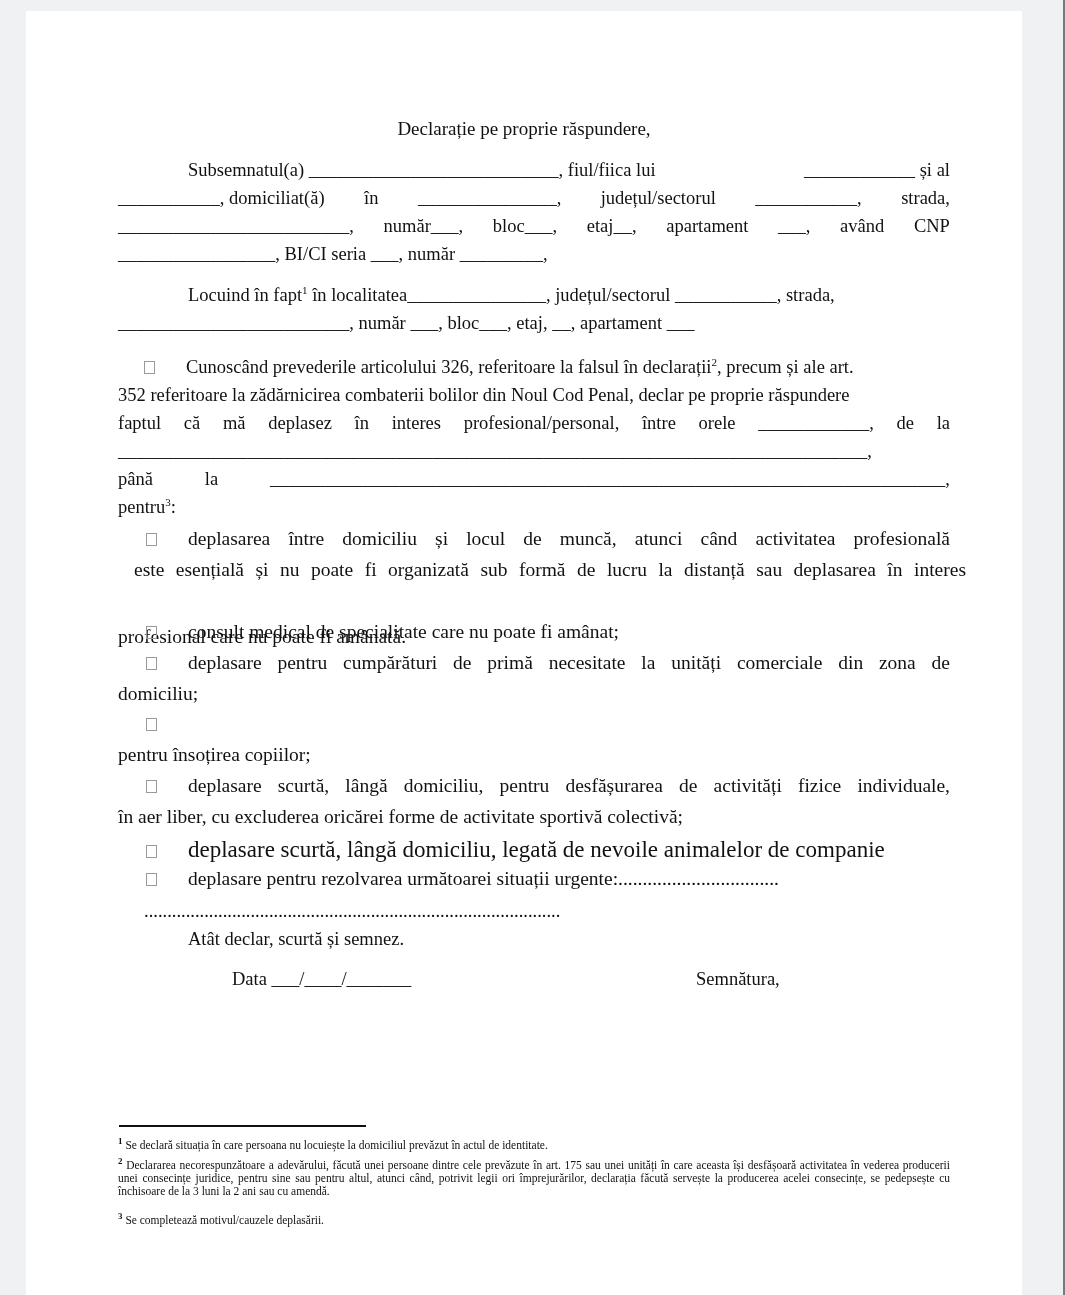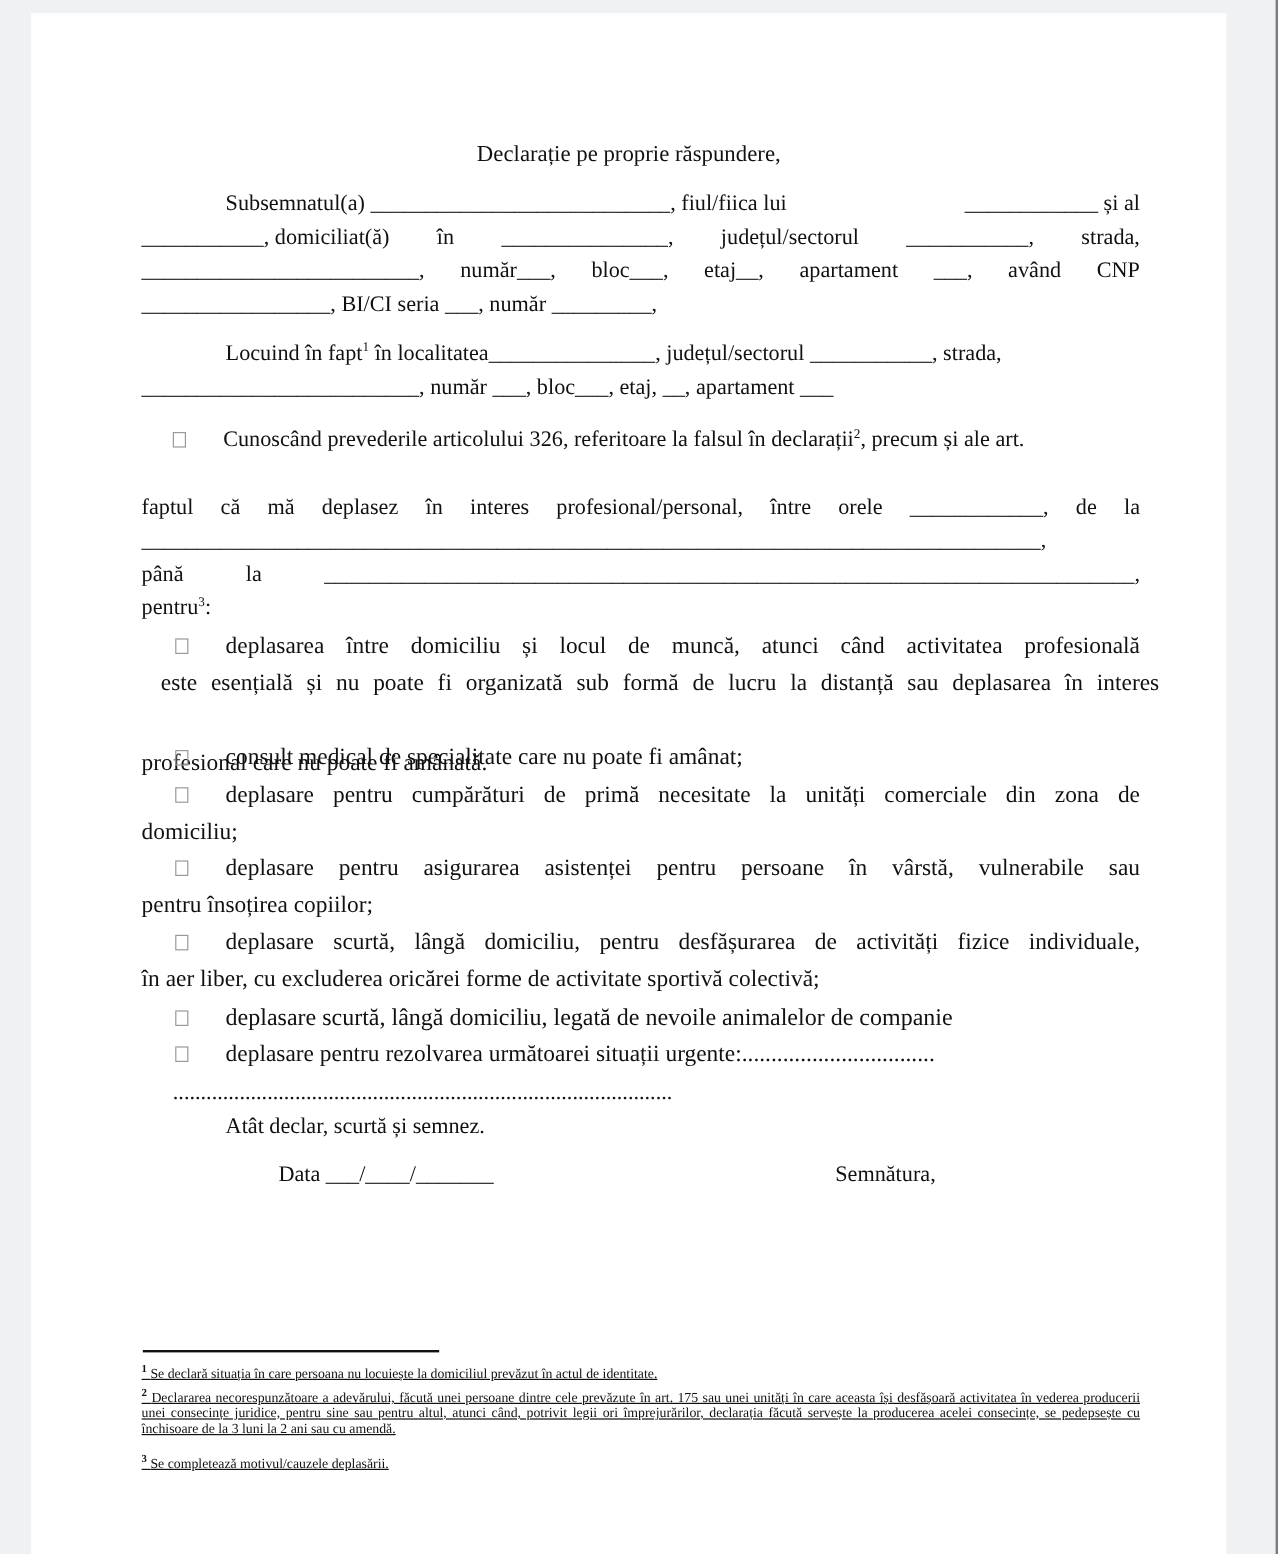--- a/index.html
+++ b/index.html
@@ -18,21 +18,21 @@
   .title { position: absolute; left: 0; width: 996px; top: 107px; text-align: center; font-size: 19px; }
   .line { position: absolute; left: 92px; width: 832px; font-size: 18.5px; white-space: nowrap; }
   .justify { display: flex; justify-content: space-between; }
   .indent { padding-left: 70px; box-sizing: border-box; }
   sup { font-size: 11px; line-height: 0; vertical-align: super; }
   .cb {
     display: inline-block; width: 11px; height: 13px; border: 1px solid #9a9a9a;
     vertical-align: -1px; margin-left: 28px; margin-right: 31px; box-sizing: border-box;
   }
   .footrule { position: absolute; left: 93px; top: 1114px; width: 247px; height: 2px; background: #111; }
-  .fn { position: absolute; left: 92px; width: 832px; font-size: 11.5px; line-height: 13px; text-decoration: underline; }
+  .fn { position: absolute; left: 92px; width: 832px; font-size: 11.5px; line-height: 13px; }
   .fn sup { font-size: 9px; font-weight: bold; }
 </style>
 </head>
 <body>
 
 <div class="edge"></div>
 
 <div class="page">
 
   <div class="title">Declarație pe proprie răspundere,</div>
@@ -62,20 +62,21 @@
     </div>
 
   <div class="line indent" style="top:274px">
     <span>Locuind în fapt</span><sup>1</sup><span> în localitatea_______________, județul/sectorul ___________, strada,</span>
   </div>
   <div class="line" style="top:302px">_________________________, număr ___, bloc___, etaj, __, apartament ___</div>
 
   <div class="line" style="top:346px">
     <span class="cb" style="margin-left:26px"></span><span>Cunoscând prevederile articolului 326, referitoare la falsul în declarații</span><sup>2</sup><span>, precum și ale art.</span>
   </div>
+  <div class="line" style="top:374px">352 referitoare la  zădărnicirea combaterii bolilor din Noul Cod Penal, declar pe proprie răspundere</div>
   <div class="line justify" style="top:402px">
       <span>faptul</span>
       <span>că</span>
       <span>mă</span>
       <span>deplasez</span>
       <span>în</span>
       <span>interes</span>
       <span>profesional/personal,</span>
       <span>între</span>
       <span>orele</span>
@@ -93,25 +94,25 @@
     <span>pentru</span><sup>3</sup><span>:</span>
   </div>
 
   <div id="options">
       <div class="line" style="top: 517px; font-size: 19.5px; text-align: justify; text-align-last: justify; white-space: normal;"><span class="cb"></span><span>deplasarea între domiciliu și locul de muncă, atunci când activitatea profesională</span></div>
       <div class="line" style="top: 548px; font-size: 19.5px; text-align: justify; text-align-last: justify; white-space: normal; margin-left: 16px;"><span>este esențială și nu poate fi organizată sub formă de lucru la distanță sau deplasarea în interes</span></div>
       <div class="line" style="top: 579px; font-size: 19.5px; margin-top: 36px;"><span>profesional care nu poate fi amânată.</span></div>
       <div class="line" style="top: 610px; font-size: 19.5px;"><span class="cb"></span><span>consult medical de specialitate care nu poate fi amânat;</span></div>
       <div class="line" style="top: 641px; font-size: 19.5px; text-align: justify; text-align-last: justify; white-space: normal;"><span class="cb"></span><span>deplasare pentru cumpărături de primă necesitate la unități comerciale din zona de</span></div>
       <div class="line" style="top: 672px; font-size: 19.5px;"><span>domiciliu;</span></div>
-      <div class="line" style="top: 702px; font-size: 19.5px; text-align: justify; text-align-last: justify; white-space: normal;"><span class="cb"></span><span>deplasare pentru asigurarea asistenței pentru persoane în vârstă, vulnerabile sau</span></div>
+      <div class="line" style="top: 702px; font-size: 19.5px; text-align: justify; text-align-last: justify; white-space: normal;"><span class="cb"></span></div>
       <div class="line" style="top: 733px; font-size: 19.5px;"><span>pentru însoțirea copiilor;</span></div>
       <div class="line" style="top: 764px; font-size: 19.5px; text-align: justify; text-align-last: justify; white-space: normal;"><span class="cb"></span><span>deplasare scurtă, lângă domiciliu, pentru desfășurarea de activități fizice individuale,</span></div>
       <div class="line" style="top: 795px; font-size: 19.5px;"><span>în aer liber, cu excluderea oricărei forme de activitate sportivă colectivă;</span></div>
-      <div class="line" style="top: 826px; font-size: 20px;"><span class="cb"></span><span>deplasare scurtă, lângă domiciliu, legată de nevoile animalelor de companie</span></div>
+      <div class="line" style="top: 826px; font-size: 23px;"><span class="cb"></span><span>deplasare scurtă, lângă domiciliu, legată de nevoile animalelor de companie</span></div>
       <div class="line" style="top: 857px; font-size: 19.5px;"><span class="cb"></span><span>deplasare pentru rezolvarea următoarei situații urgente:.................................</span></div>
     </div>
 
   <div class="line" style="top:890px; left:118px">..........................................................................................</div>
 
   <div class="line" style="top:918px; left:162px">Atât declar, scurtă și semnez.</div>
 
   <div class="line" style="top:958px; left:206px; width:auto">Data ___/____/_______</div>
   <div class="line" style="top:958px; left:670px; width:auto">Semnătura,</div>
 

